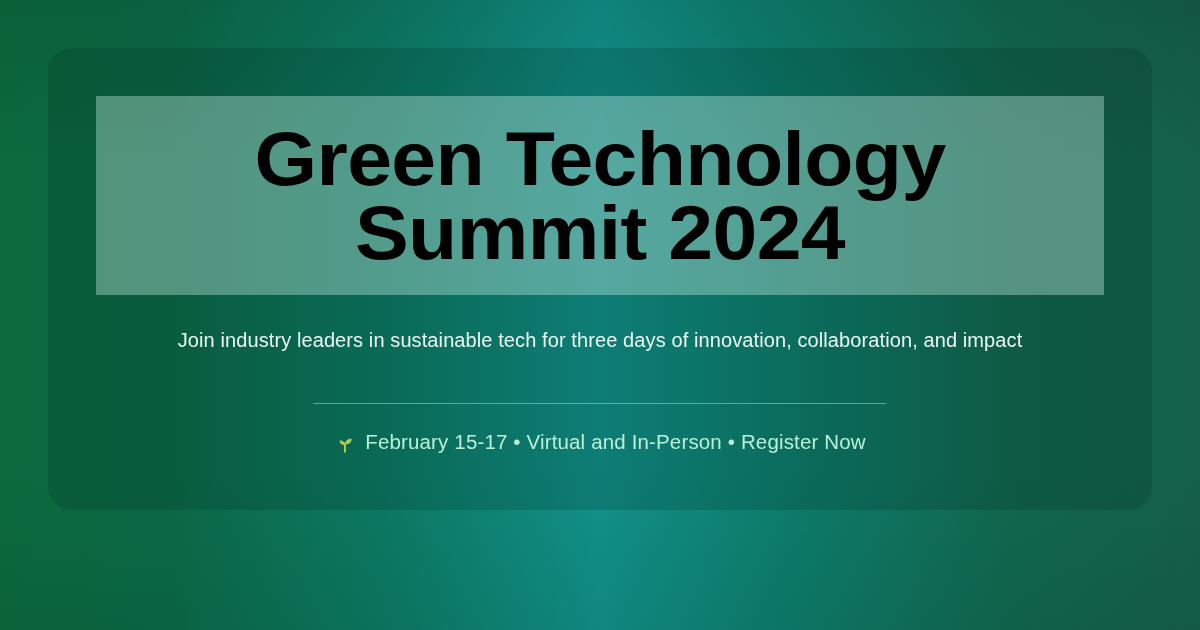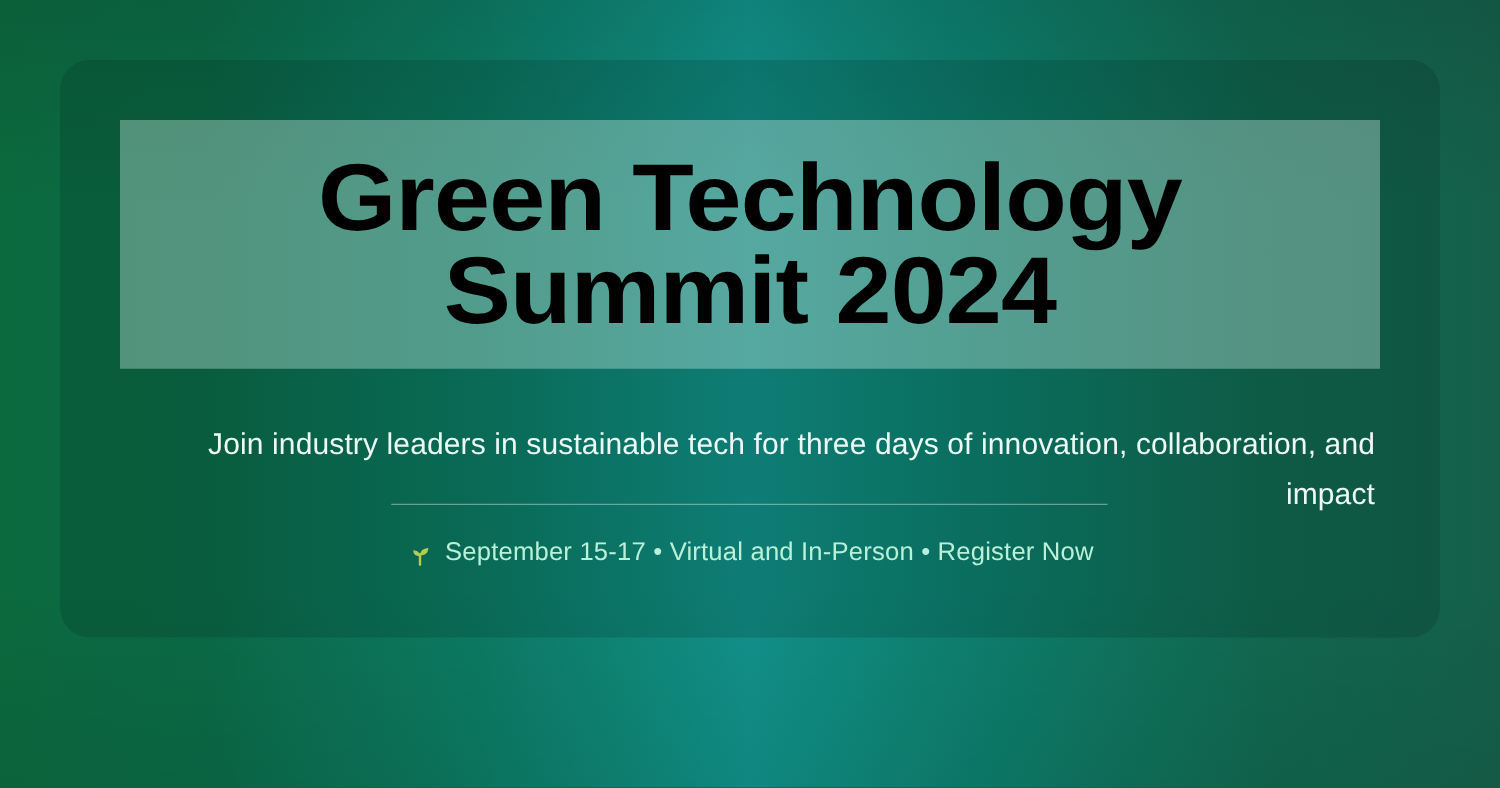--- a/index.html
+++ b/index.html
@@ -82,25 +82,25 @@
     transform: scaleX(1.06);
     transform-origin: center;
     white-space: pre-line;
     padding: 0 20px;
   }
 
   
   .subtitle {
     position: absolute;
     left: 48px;
-    top: 288px;          
+    top: 272px;          
     width: 1008px;
-    text-align: right;
+    text-align: center;
     color: #ecf8f4;
-    font-size: 24px;
+    font-size: 20px;
     font-weight: 400;
     line-height: 40px;
     letter-spacing: 0.1px;
     padding: 0 4px;
   }
 
   
   .divider {
     position: absolute;
     left: 265px;         
@@ -155,17 +155,17 @@
     <div class="divider"></div>
 
     <div class="meta">
       <span class="sprout-icon">
         <svg width="22" height="22" viewBox="0 0 24 24" aria-hidden="true">
           <path d="M12 21.5 C12 16.5 12 14.2 12 12.4" stroke="#b5cc4e" stroke-width="2.1" stroke-linecap="round" fill="none"></path>
           <path d="M12 13.4 C12 9.6 15.0 7.2 19.2 7.0 C19.4 11.0 16.6 13.6 12 13.4 Z" fill="#b5cc4e"></path>
           <path d="M12 14.2 C12 11.2 9.6 9.2 6.2 9.0 C6.0 12.2 8.3 14.4 12 14.2 Z" fill="#b5cc4e"></path>
         </svg>
       </span>
-      <span>September 15-17 • Virtual and In-Person • Register Now</span>
+      <span>February 15-17 • Virtual and In-Person • Register Now</span>
     </div>
 
   </div>
 </div>
 
 </body></html>

